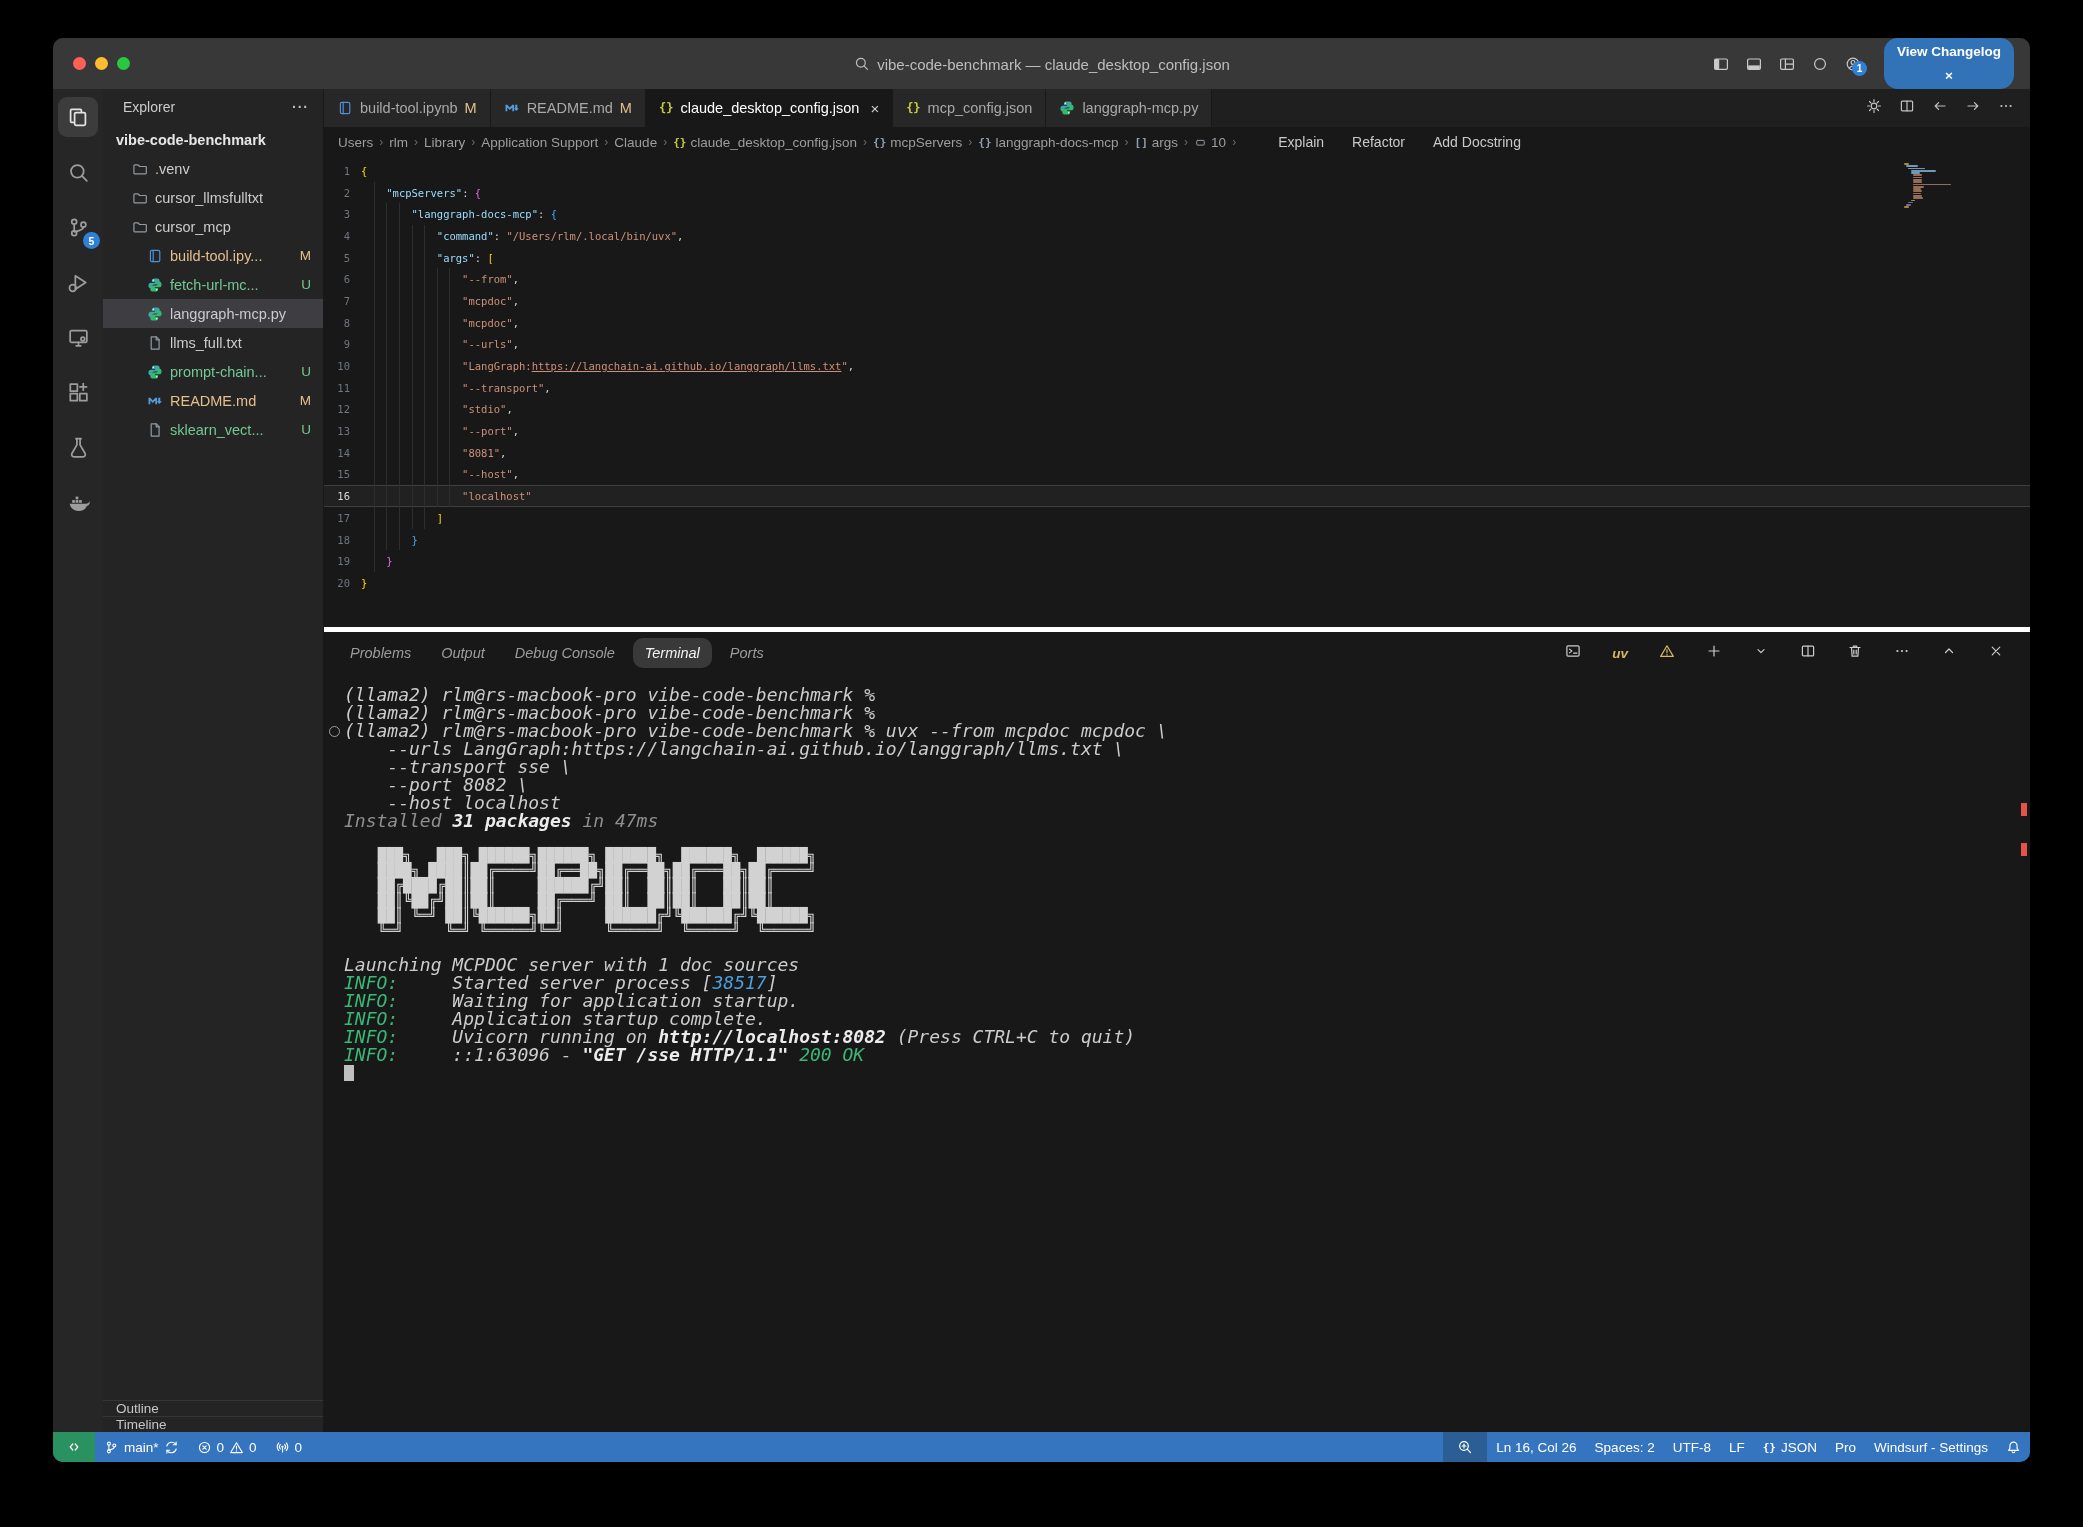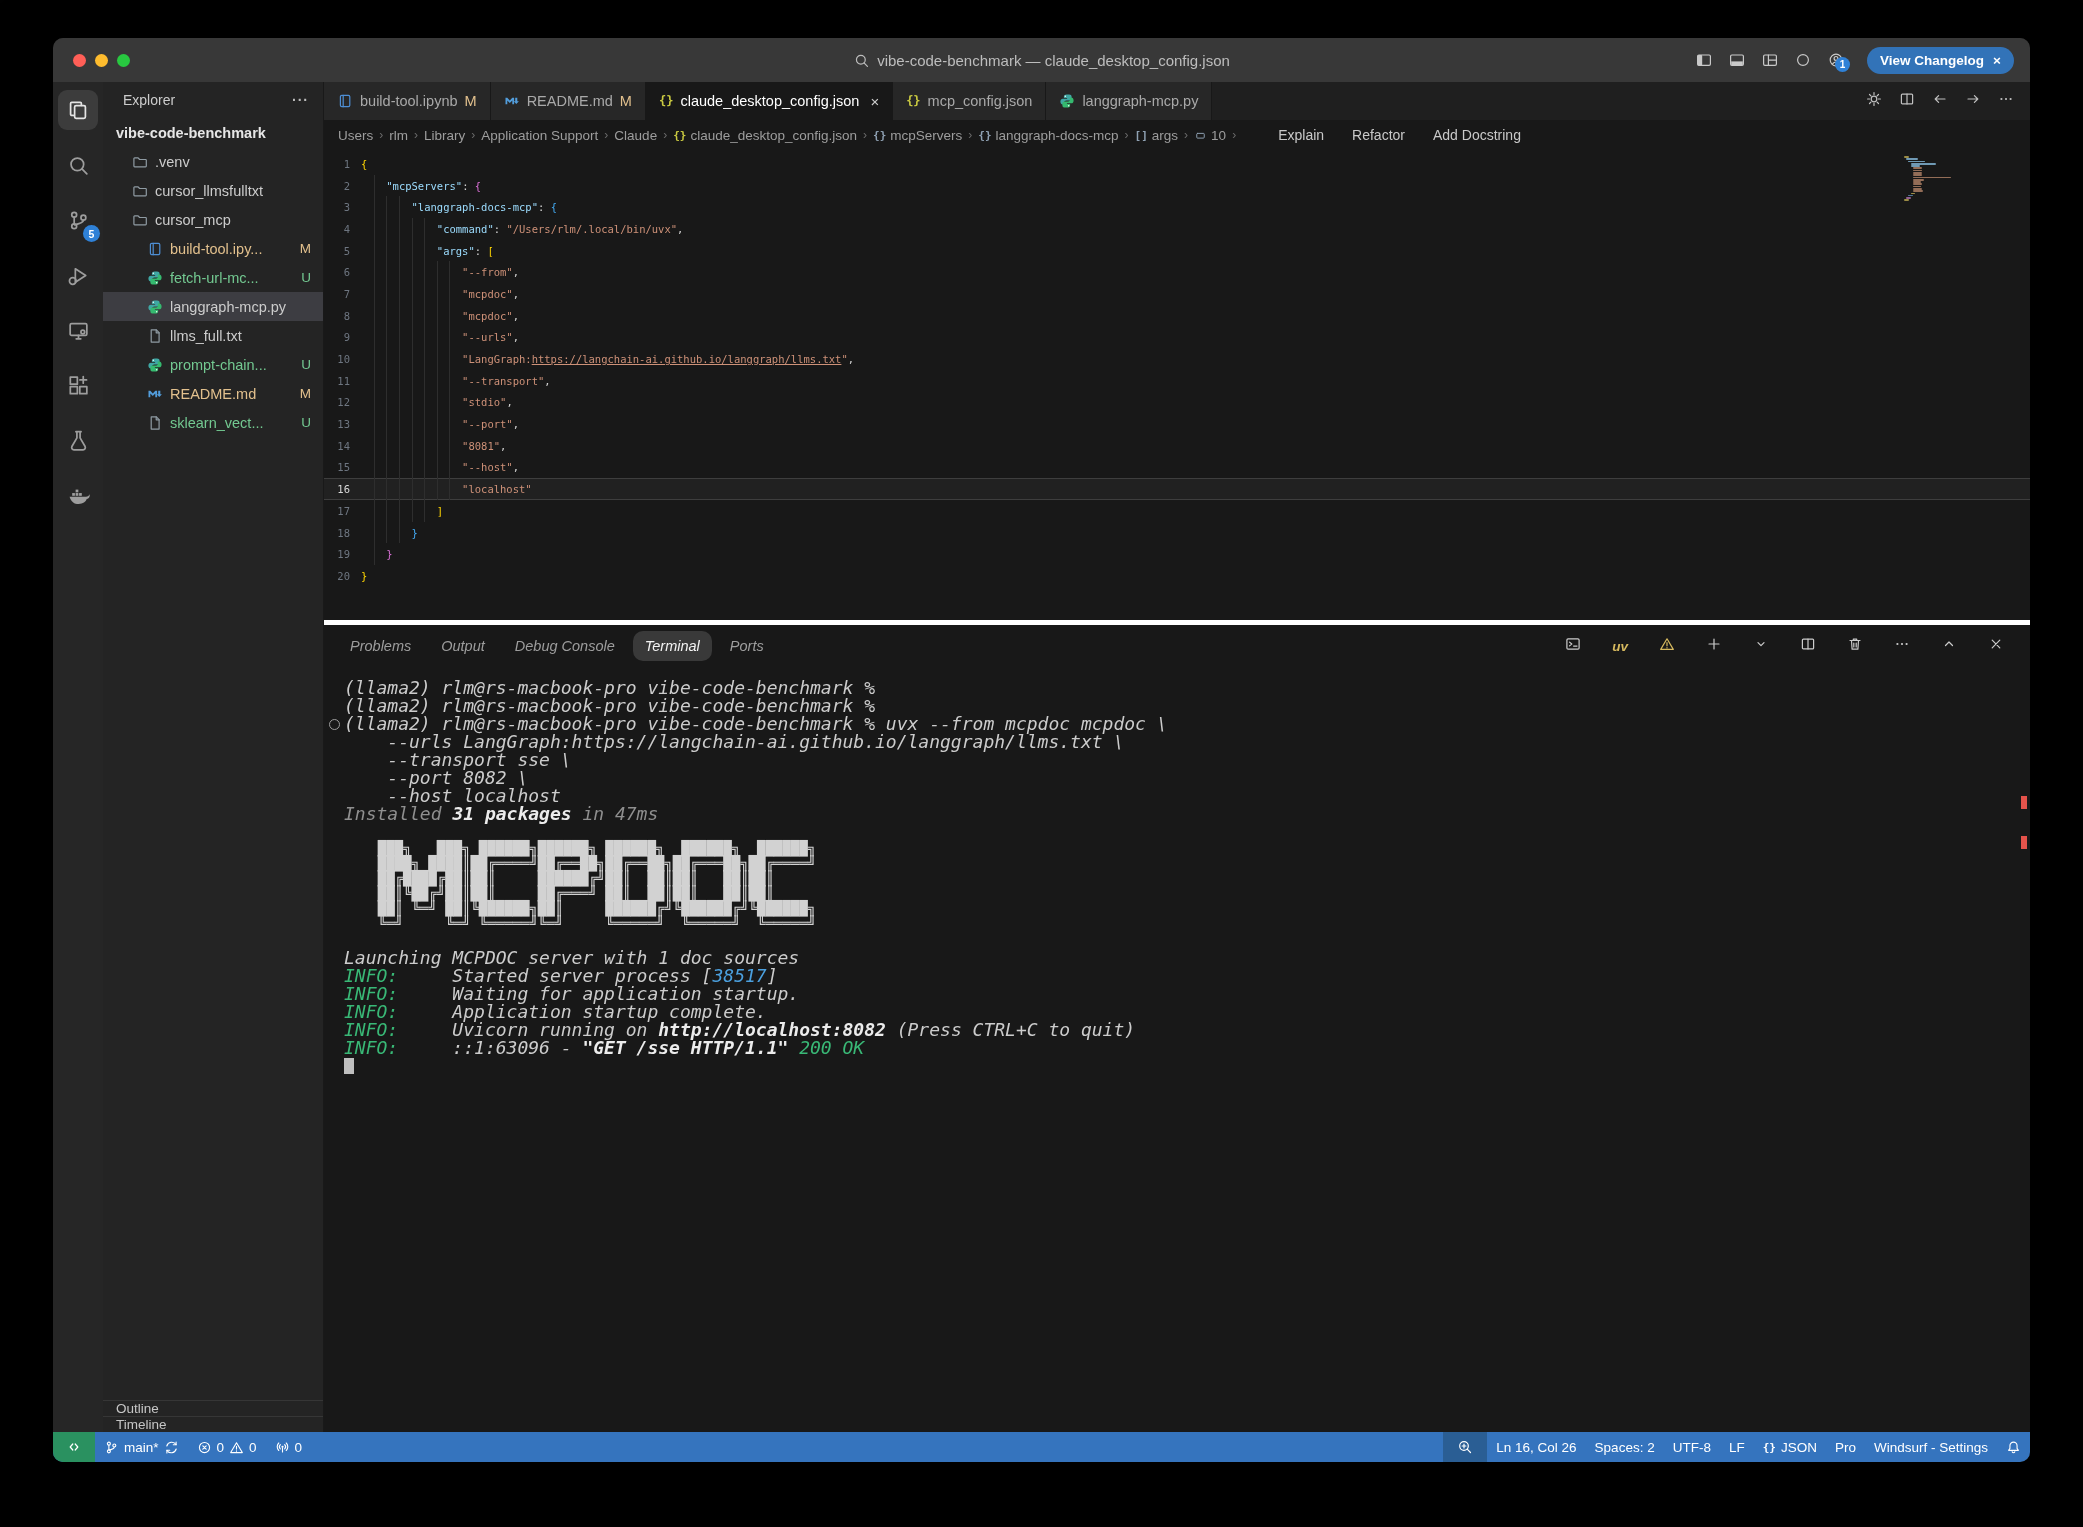--- a/index.html
+++ b/index.html
@@ -17,21 +17,21 @@
   .titlebar{flex:0 0 44px;background:var(--titlebar_bg);display:flex;align-items:center;position:relative;}
   .traffic{display:flex;gap:9px;padding-left:20px;}
   .tl{width:13px;height:13px;border-radius:50%;}
   .title-center{position:absolute;left:50%;top:50%;transform:translate(-50%,-50%);
     display:flex;align-items:center;gap:8px;color:#bdbdbd;font-size:15px;white-space:nowrap;}
   .titlebar-right{margin-left:auto;display:flex;align-items:center;gap:17px;padding-right:16px;color:#c9c9c9;}
   .tb-ico{position:relative;display:flex;}
   .acct-badge{position:absolute;right:-6px;bottom:-4px;background:var(--badge_blue);color:#fff;
     width:15px;height:15px;border-radius:50%;font-size:10px;font-weight:700;display:flex;align-items:center;justify-content:center;}
   .changelog-btn{background:var(--accent_blue);color:#fff;font-size:13.5px;font-weight:700;
-    border-radius:14px;padding:6px 13px;display:flex;align-items:center;gap:9px;cursor:default;margin-left:6px;}
+    border-radius:14px;padding:6px 13px;display:flex;align-items:center;gap:9px;cursor:default;margin-left:6px;flex-direction:column;}
   
   .wbody{flex:1;display:flex;min-height:0;}
   .activitybar{width:50px;background:var(--activitybar_bg);display:flex;flex-direction:column;align-items:center;padding-top:8px;}
   .act-item{width:40px;height:40px;margin-bottom:15px;border-radius:9px;display:flex;align-items:center;justify-content:center;color:#9d9d9d;position:relative;}
   .act-item.active{background:#3c3c3c;color:#e4e4e4;}
   .act-item .ico svg{width:23px;height:23px;}
   .act-badge{position:absolute;right:-2px;bottom:-2px;background:var(--badge_blue);color:#fff;border-radius:50%;
     width:17px;height:17px;font-size:10.5px;font-weight:700;display:flex;align-items:center;justify-content:center;}
   
   .sidebar{width:220px;background:var(--sidebar_bg);display:flex;flex-direction:column;border-right:1px solid #191919;}

